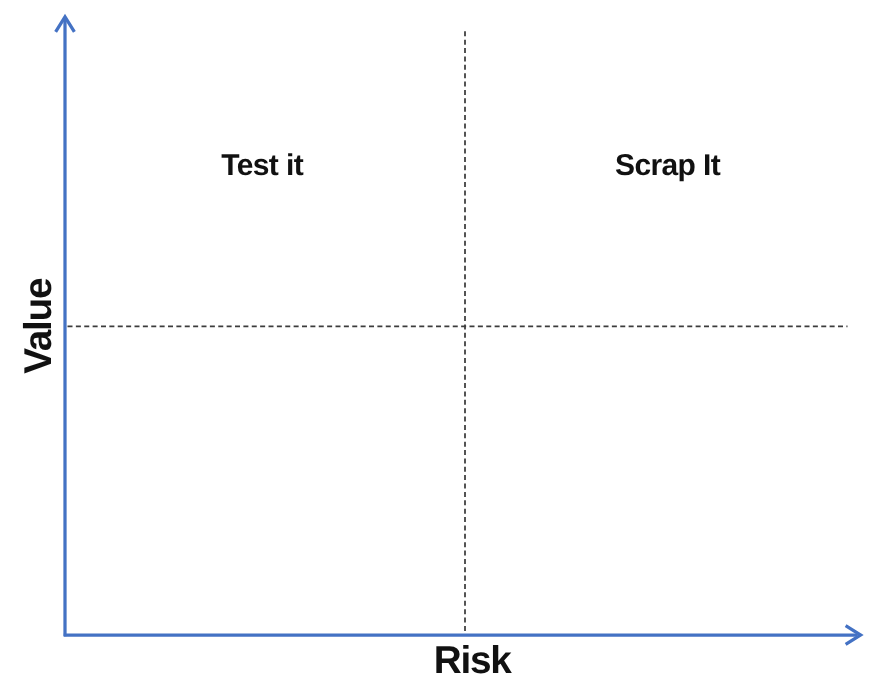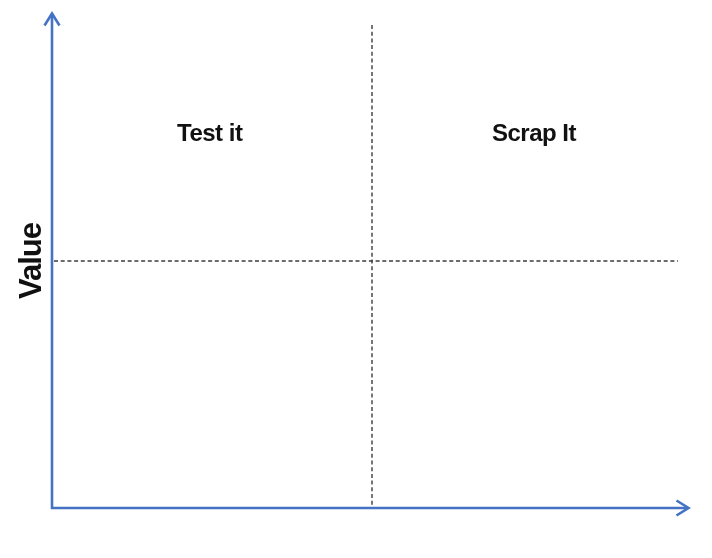--- a/index.html
+++ b/index.html
@@ -70,16 +70,17 @@
     <line x1="51" y1="508" x2="686" y2="508" stroke="#4472C4" stroke-width="2.6"></line>
     <polyline points="676.5,500.5 688.5,508 676.5,515.5" fill="none" stroke="#4472C4" stroke-width="2.6" stroke-linejoin="miter"></polyline>
   </svg>
 
   <div class="quad-label label-build">Test it</div>
 
   <div class="quad-label label-test">Scrap It</div>
 
 
 
+  <div class="axis-label label-risk">Risk</div>
 
   <div class="axis-label label-value">Value</div>
 
 </div>
 
 </body></html>

